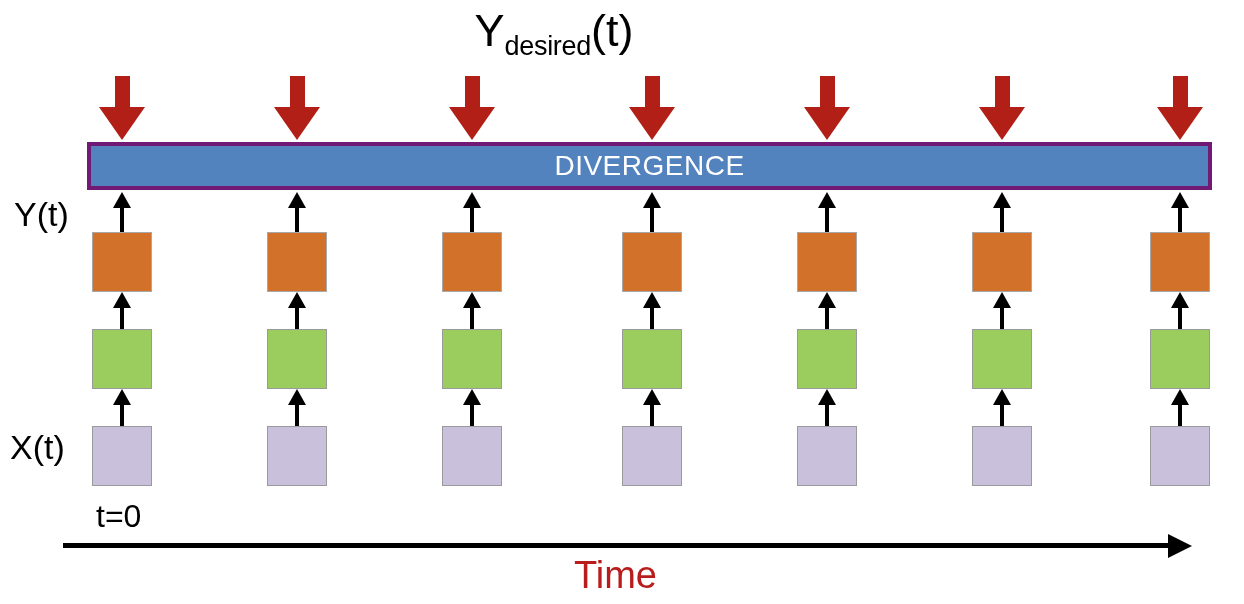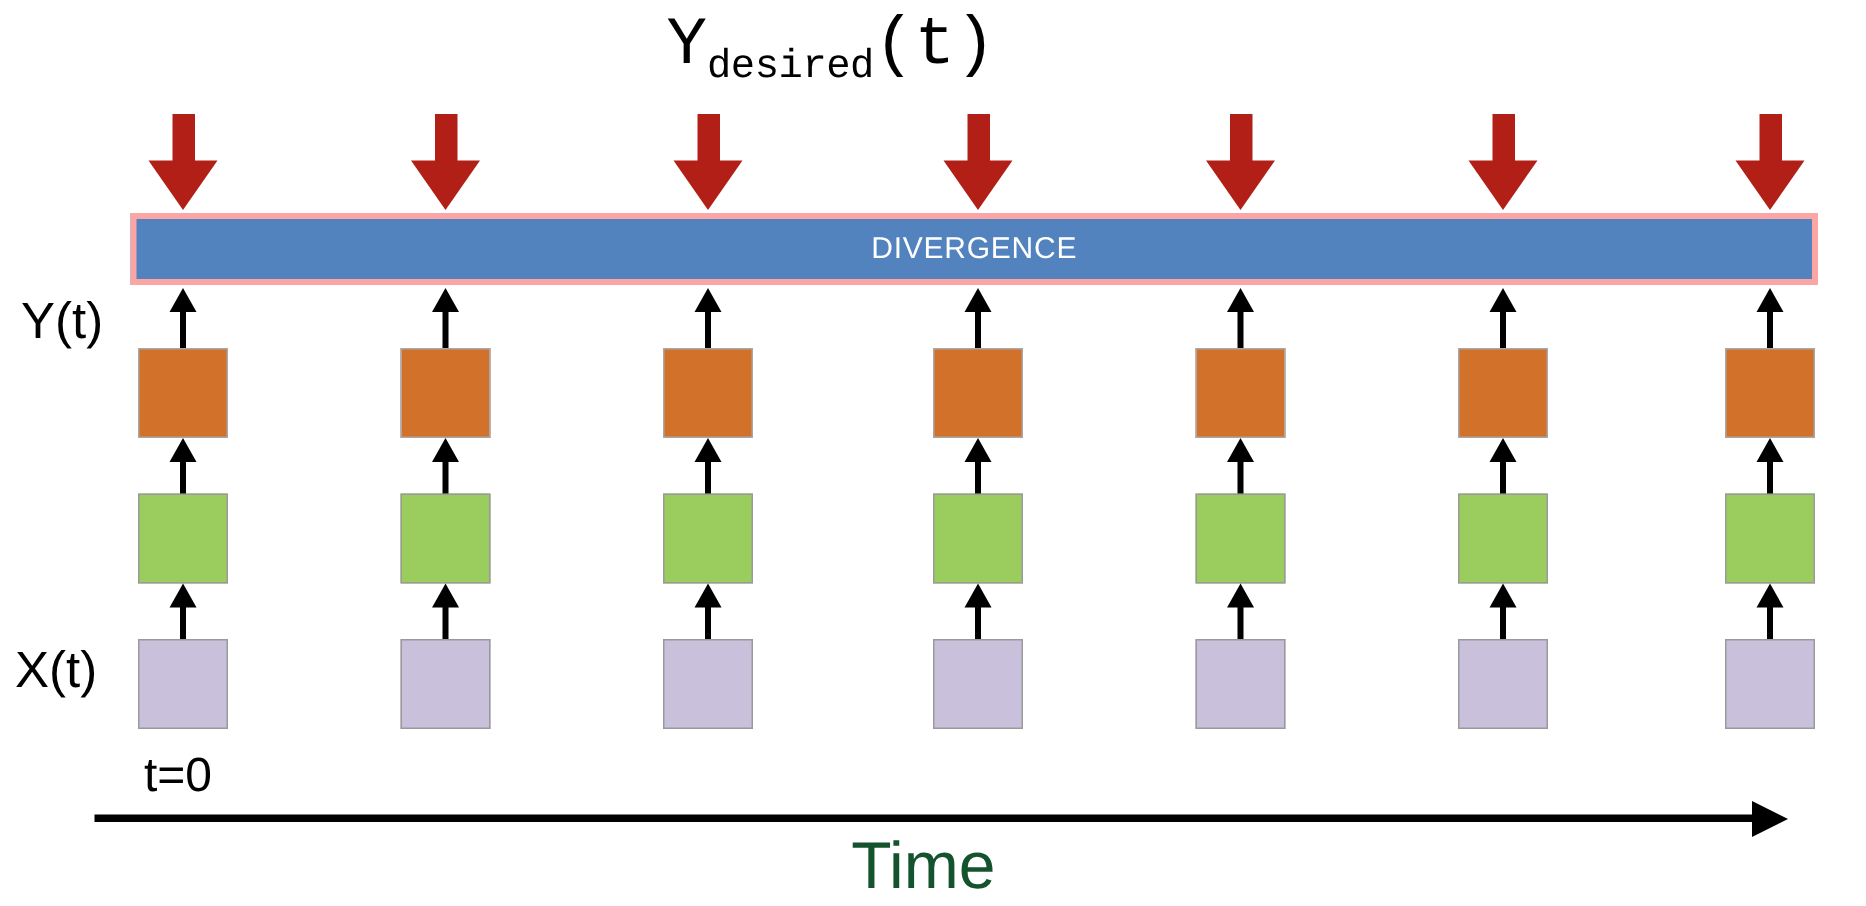--- a/index.html
+++ b/index.html
@@ -22,21 +22,20 @@
   
   #title {
     left: 0;
     top: 8px;
     width: 1108px;
     text-align: center;
     font-size: 45px;
     color: #000000;
     line-height: 1;
     white-space: nowrap;
-    font-family: Liberation Mono, monospace;
   }
   #title .sub {
     font-size: 27px;
     vertical-align: baseline;
     position: relative;
     top: 9px;
     letter-spacing: -0.3px;
   }
 
   
@@ -63,24 +62,24 @@
     border-top: 33px solid #B11F16;
   }
 
   
   #divergence-bar {
     left: 87px;
     top: 142px;
     width: 1125px;
     height: 48px;
     background: #5283BE;
-    border: 4px solid #fca5a5;
+    border: 4px solid #701a75;
     box-sizing: border-box;
     color: #ffffff;
-    font-size: 20px;
+    font-size: 28px;
     display: flex;
     align-items: center;
     justify-content: center;
     letter-spacing: 0.5px;
   }
 
   
   .node-box {
     width: 60px;
     height: 60px;
@@ -135,22 +134,22 @@
     height: 0;
     border-top: 12px solid transparent;
     border-bottom: 12px solid transparent;
     border-left: 24px solid #000000;
   }
   #label-time {
     left: 0;
     top: 556px;
     width: 1231px;
     text-align: center;
-    font-size: 44px;
-    color: #14532d;
+    font-size: 38px;
+    color: #b91c1c;
     line-height: 1;
   }
 </style>
 </head>
 <body>
 
 <div id="canvas">
 
   <div class="abs" id="title"><span>Y</span><span class="sub">desired</span><span>(t)</span></div>
 

